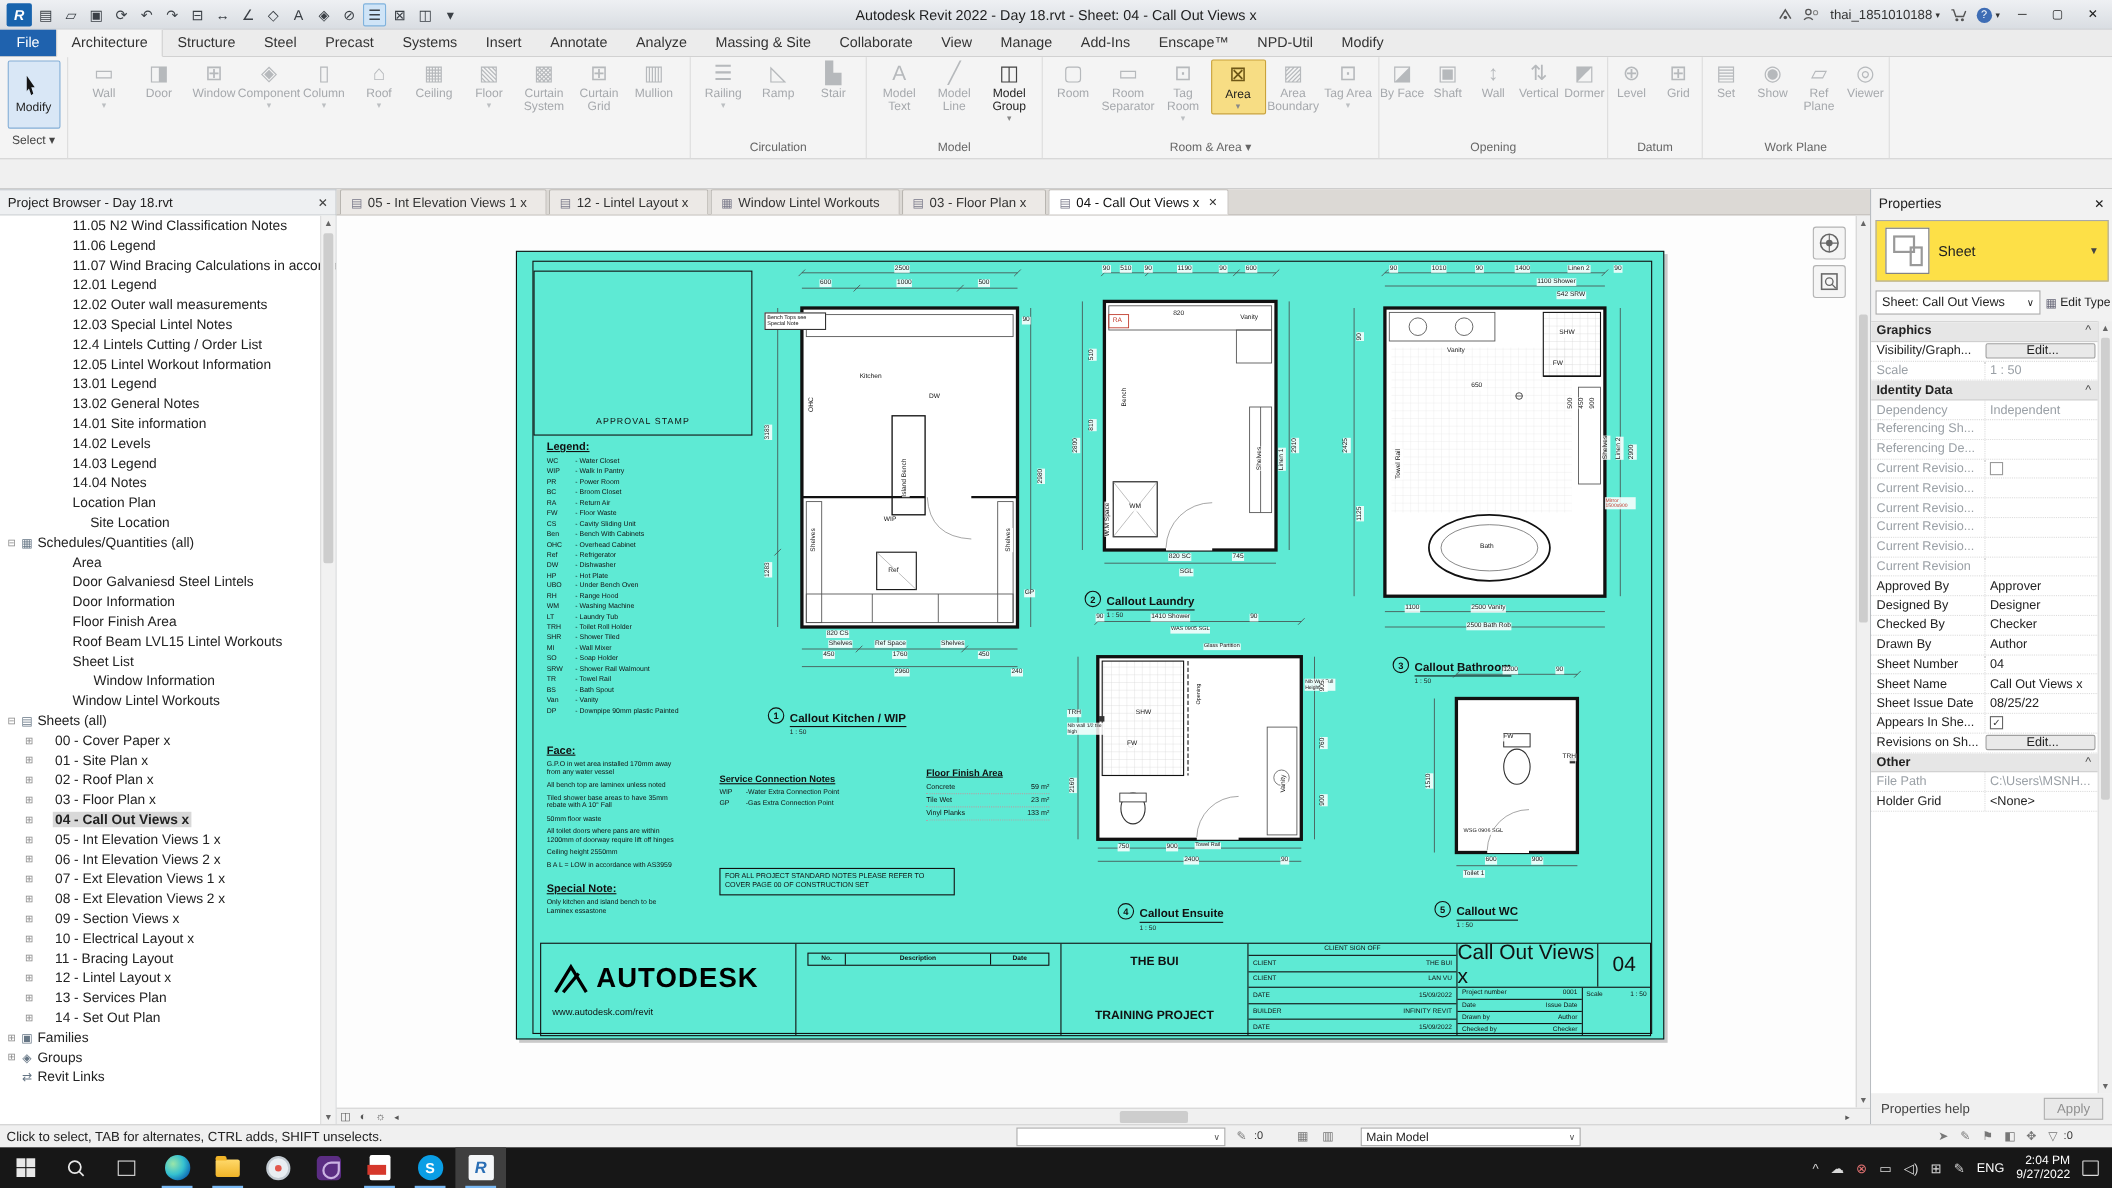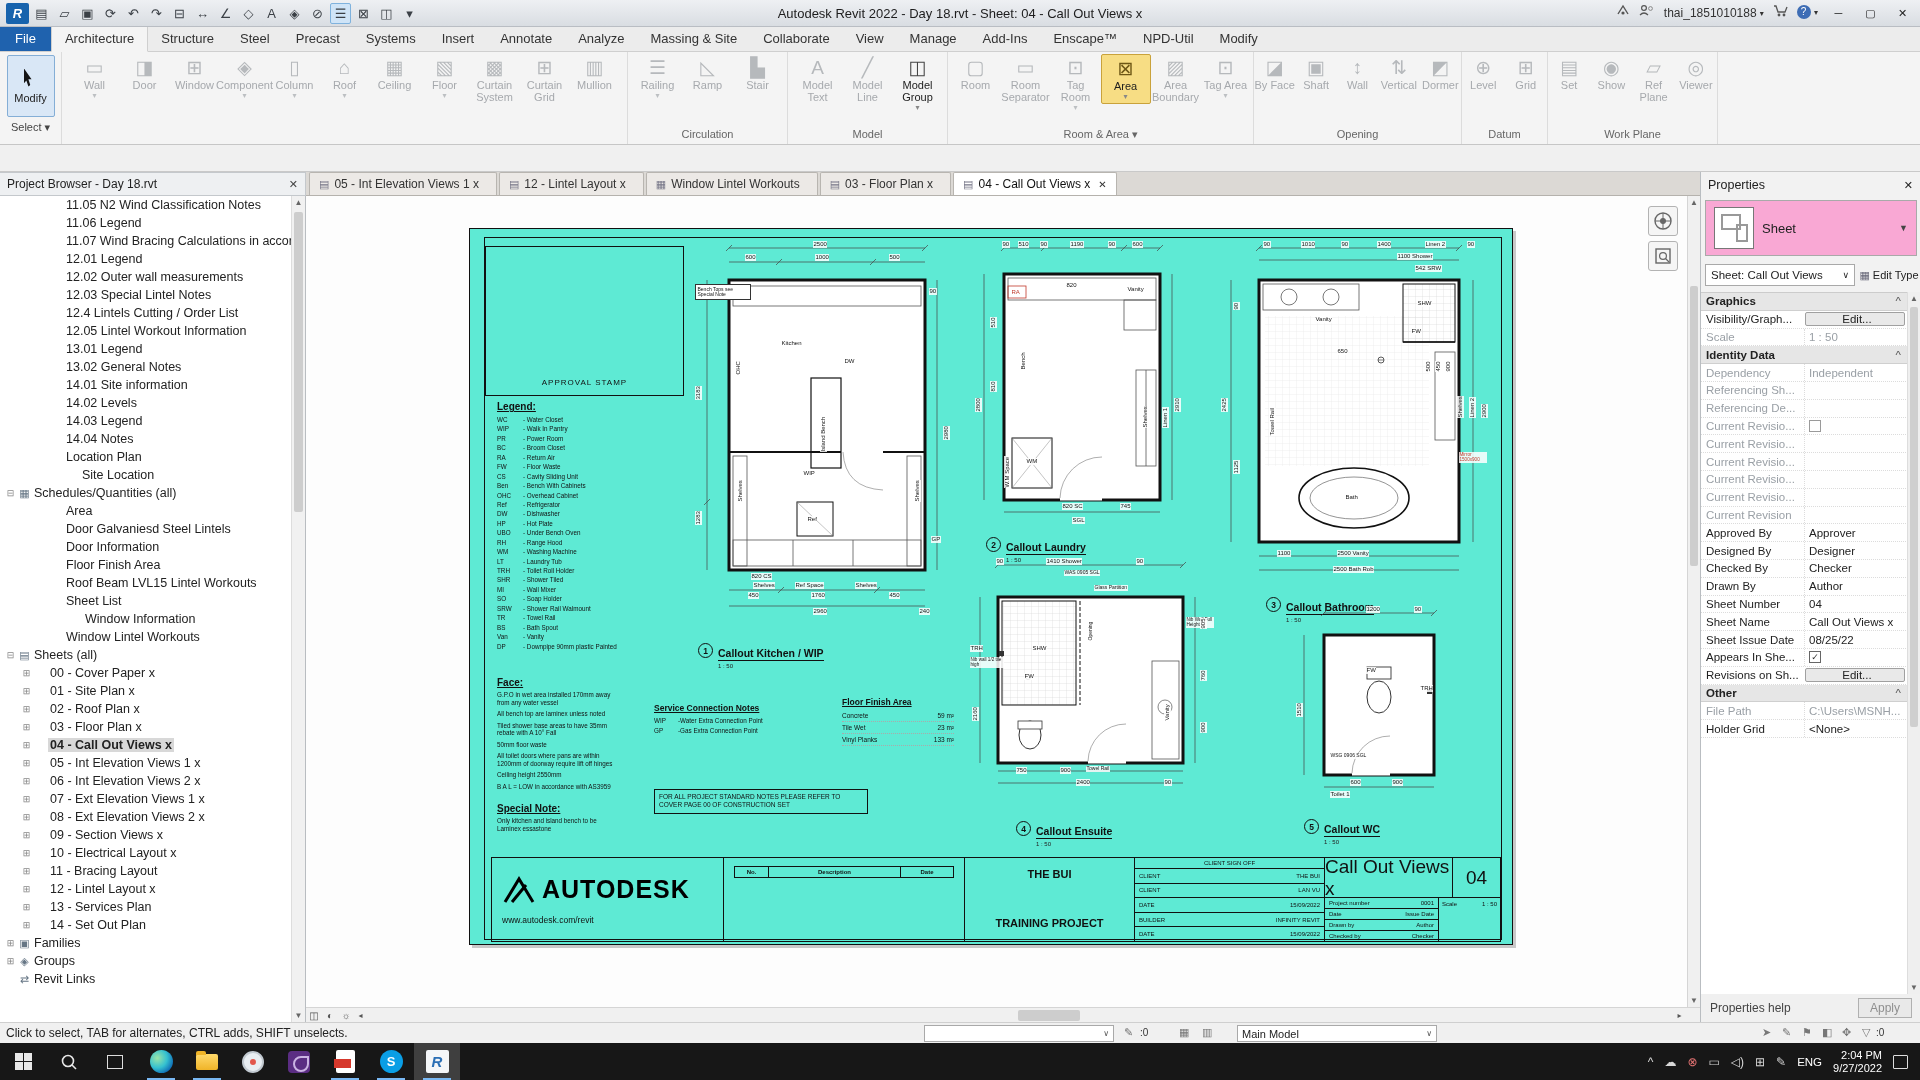--- a/index.html
+++ b/index.html
@@ -5,21 +5,21 @@
 *{margin:0;padding:0;box-sizing:border-box}
 html,body{width:1920px;height:1080px;overflow:hidden;font-family:"Liberation Sans",sans-serif;background:#fff}
 .screen{position:relative;width:1920px;height:1080px;background:#fff}
 
 .titlebar{position:absolute;left:0;top:0;width:1920px;height:27px;background:linear-gradient(#eef0f3,#d9dde2);border-bottom:1px solid #b9bdc3;display:flex;align-items:center;padding:0 6px}
 .qat{display:flex;gap:2px;align-items:center}
 .qi{min-width:21px;height:21px;display:flex;align-items:center;justify-content:center;font-size:13px;color:#3b4046;border-radius:2px;padding:0 1px}
 .qi.logo{background:#1763ad;color:#fff;font-weight:bold;font-style:italic;width:23px}
 .qi.on{background:#cfe4f7;border:1px solid #7fb2dd}
 .tb-title{position:absolute;left:50%;transform:translateX(-50%);font-size:13px;color:#1d1d1d;white-space:nowrap}
-.tb-right{margin-left:auto;display:flex;gap:9px;font-size:12px;color:#333}
+.tb-right{margin-left:auto;display:flex;align-items:center;gap:9px;font-size:12px;color:#333}
 .tb-user{display:flex;align-items:center;gap:3px}
 .winbtn{width:23px;height:19px;text-align:center;line-height:19px;font-size:11px;color:#222}
 
 .rtabs{position:absolute;left:0;top:27px;width:1920px;height:25px;background:#ececec;display:flex;border-bottom:1px solid #cfcfcf}
 .rtab{padding:0 13px;font-size:13px;line-height:24px;color:#333;white-space:nowrap}
 .rtab.file{background:#1f62ae;color:#fff;padding:0 15px}
 .rtab.active{background:#f4f4f4;border-left:1px solid #cfcfcf;border-right:1px solid #cfcfcf;border-bottom:1px solid #f4f4f4;margin-bottom:-1px}
 
 .ribbon{position:absolute;left:0;top:52px;width:1920px;height:93px;background:#f4f4f4;border-bottom:1px solid #c6c6c6;display:flex}
 .mod-panel{width:62px;border-right:1px solid #dcdcdc;display:flex;flex-direction:column;align-items:center;flex:none}
@@ -119,21 +119,21 @@
 .vs{position:absolute;right:0;top:0;width:13px;height:811px;background:#f0f0f0;border-left:1px solid #d5d5d5}
 .vs .thumb{position:absolute;left:2px;right:2px;top:90px;height:280px;background:#cdcdcd;border-radius:2px}
 .hs{position:absolute;left:306px;top:1007px;width:1394px;height:15px;background:#f0f0f0;border-top:1px solid #d5d5d5;display:flex;align-items:center;font-size:9px;color:#555}
 .vc-ic{width:16px;text-align:center;font-size:10px}
 .hs .ar{width:13px;text-align:center;font-size:8px}
 .hthumb{position:absolute;left:712px;width:62px;height:11px;background:#cdcdcd;border-radius:2px}
 
 .props{position:absolute;left:1700px;top:172px;width:220px;height:850px;background:#f2f2f2;border-left:1px solid #b9bdc1}
 .prh{height:26px;display:flex;align-items:center;padding:0 7px;font-size:12.5px;color:#222}
 .prh .x{margin-left:auto;font-size:11px}
-.ptype{position:absolute;left:4px;top:28px;width:212px;height:56px;background:#f9a8d4;border:1px solid #a9a9a9;display:flex;align-items:center}
+.ptype{position:absolute;left:4px;top:28px;width:212px;height:56px;background:#fde047;border:1px solid #a9a9a9;display:flex;align-items:center}
 .ptype-ic{width:40px;height:42px;margin:0 8px;border:1.5px solid #777;position:relative;background:#fff}
 .ptype-ic::before{content:"";position:absolute;left:6px;top:6px;width:16px;height:12px;border:2px solid #999}
 .ptype-ic::after{content:"";position:absolute;right:5px;bottom:6px;width:8px;height:14px;border:2px solid #999}
 .ptype-tn{font-size:13px;color:#222}
 .ptype-da{margin-left:auto;margin-right:8px;font-size:9px;color:#444}
 .psel{position:absolute;left:4px;top:92px;width:150px;height:22px;background:#fff;border:1px solid #a9a9a9;font-size:11.5px;color:#222;display:flex;align-items:center;padding:0 5px}
 .psel .da{margin-left:auto;font-size:9px}
 .pedit{position:absolute;left:158px;top:92px;width:60px;height:22px;font-size:11px;color:#222;display:flex;align-items:center;justify-content:center;gap:3px}
 .pedit .ic{font-size:11px;color:#667}
 .prows{position:absolute;left:0;top:120px;width:207px;bottom:28px;background:#fff;border-top:1px solid #ccc;overflow:hidden}

